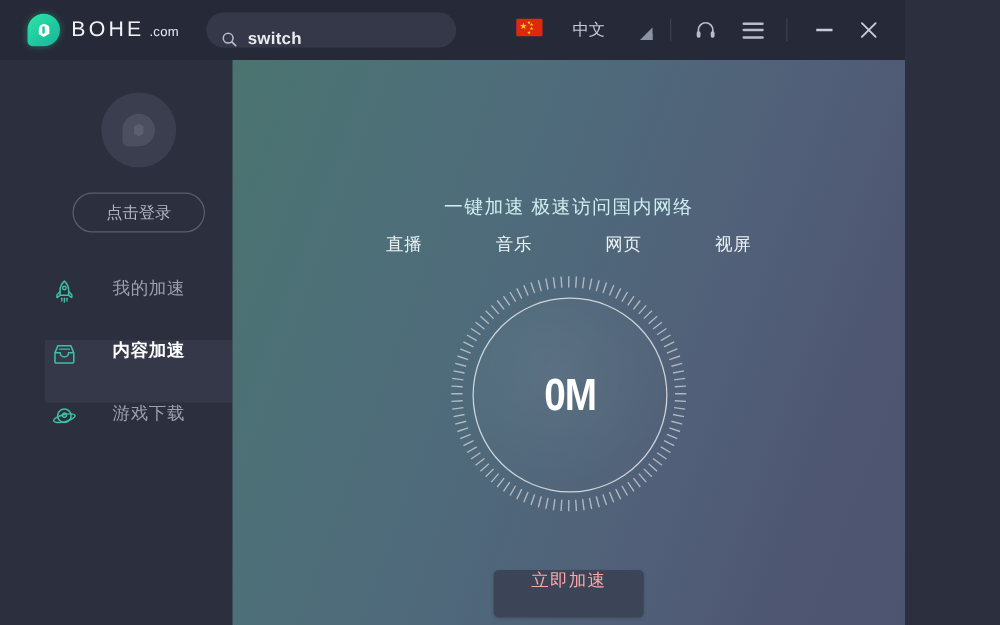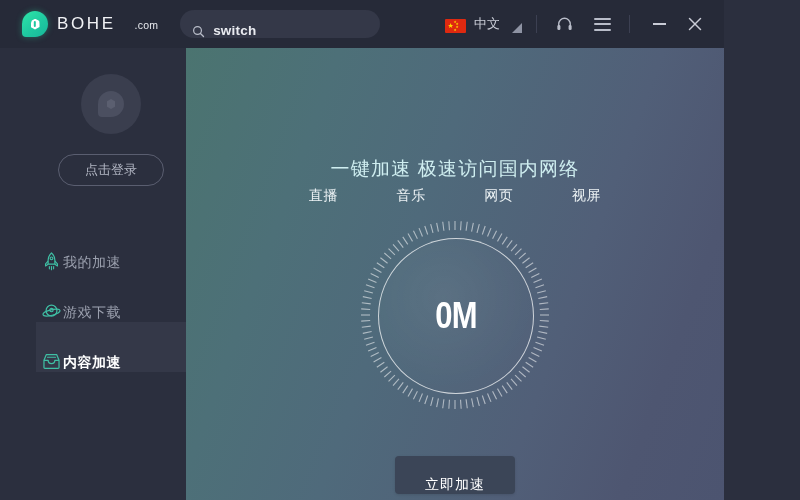--- a/index.html
+++ b/index.html
@@ -29,31 +29,31 @@
     width:9px;height:11px;background:#fff;
     border-radius:5px 5px 3px 3px;
     position:relative;
     clip-path:polygon(50% 0,100% 22%,100% 78%,50% 100%,0 78%,0 22%);
   }
   .logo-mark .keyhole:after{
     content:"";position:absolute;left:50%;top:2.5px;transform:translateX(-50%);
     width:2.4px;height:6px;background:#1fc9a0;border-radius:2px;
   }
   .brand-text{font-size:17px;letter-spacing:2.6px;color:#f2f3f6;font-weight:500;}
-  .brand-dot{font-size:10.5px;letter-spacing:.2px;color:#e7e9ee;font-weight:400;margin-left:19px;}
+  .brand-dot{font-size:10.5px;letter-spacing:.2px;color:#e7e9ee;font-weight:400;margin-left:4px;}
 
   .search{
     margin-left:22px;width:200px;height:28px;border-radius:14px;background:#343848;
     display:flex;align-items:flex-end;gap:8px;padding:0 12px;box-sizing:border-box;
   }
   .search svg{flex:0 0 13px;}
   .search-value{font-size:13.5px;color:#e9ebf0;font-weight:bold;letter-spacing:.2px;}
 
   .tb-right{margin-left:auto;display:flex;align-items:center;height:100%;padding-right:14px;}
-  .lang{display:flex;align-items:flex-end;gap:8px;cursor:default;}
+  .lang{display:flex;align-items:flex-start;gap:24px;cursor:default;}
   .flag{
     width:21px;height:14px;background:#de2910;position:relative;flex:0 0 21px;border-radius:1px;
   }
   .flag .star-big{position:absolute;left:2.5px;top:2.5px;color:#ffde00;font-size:7px;line-height:7px;}
   .flag .star-s{position:absolute;color:#ffde00;font-size:3.6px;line-height:3.6px;}
   .lang-label{font-size:13px;color:#c9ccd6;}
   .caret{
     width:0;height:0;border-left:5px solid transparent;border-top:5px solid transparent;
     border-right:5px solid #8e93a3;border-bottom:5px solid #8e93a3;margin-left:4px;margin-top:7px;
   }
@@ -84,37 +84,37 @@
     display:block;width:8px;height:10px;background:#5b5f70;
     clip-path:polygon(50% 0,100% 22%,100% 78%,50% 100%,0 78%,0 22%);
   }
   .login-btn{
     margin-top:20px;width:104px;height:30px;border:1px solid #5a5e70;border-radius:16px;
     display:flex;align-items:center;justify-content:center;
     font-size:13px;color:#b3b7c4;cursor:default;
   }
   .nav{margin-top:36px;width:100%;}
   .nav-item{
-    height:50px;display:flex;align-items:flex-end;padding-left:4px;box-sizing:border-box;
-    gap:1px;cursor:default;
+    height:50px;display:flex;align-items:flex-start;padding-left:4px;box-sizing:border-box;
+    gap:28px;cursor:default;
   }
   .nav-item.active{background:#343848;}
   .nav-label{font-size:14px;color:#9ba0ae;letter-spacing:.5px;}
   .nav-item.active .nav-label{color:#ffffff;font-weight:bold;}
   .nav-ico{width:22px;height:22px;flex:0 0 22px;display:flex;align-items:center;justify-content:center;}
 
   
   .main{
     flex:1;position:relative;min-width:0;
     background:linear-gradient(110deg,#4b7470 0%,#4d7078 22%,#4f6a7b 42%,#515f78 68%,#4e5671 85%,#4c5470 100%);
     overflow:hidden;
   }
   .headline{
     position:absolute;top:108px;left:0;right:0;text-align:center;
-    font-size:19px;color:#cfeef0;letter-spacing:1.2px;
+    font-size:15px;color:#cfeef0;letter-spacing:1.2px;
   }
   .tags{
     position:absolute;top:139px;left:0;right:0;text-align:center;
     font-size:14px;color:#edf3f5;letter-spacing:.6px;
   }
   .tags span{margin:0 27px;cursor:default;}
 
   .dial-wrap{
     position:absolute;left:50%;top:172px;transform:translateX(-50%);
     width:190px;height:190px;text-decoration:underline;
@@ -128,22 +128,22 @@
   }
   .dial-value{
     font-family:"Liberation Sans Narrow","Liberation Sans",sans-serif;
     font-size:36px;font-weight:bold;color:#ffffff;letter-spacing:-1px;
     transform:scaleX(.86);
   }
 
   .cta{
     position:absolute;left:50%;top:408px;transform:translateX(-50%);
     width:120px;height:38px;border-radius:4px;background:#3b4557;
-    display:flex;align-items:flex-end;justify-content:center;
-    font-size:14px;color:#ffffff;letter-spacing:1px;cursor:default;
+    display:flex;align-items:flex-start;justify-content:center;
+    font-size:14px;color:#fca5a5;letter-spacing:1px;cursor:default;
     box-shadow:0 1px 3px rgba(0,0,0,.12);
   }
 </style>
 </head>
 <body>
 
 <div class="app">
 
   <div class="titlebar">
 
@@ -235,40 +235,40 @@
               <path d="M8.1 11.6L5.2 14.6v2.6l2.9-2" fill="none" stroke="#3fbfa4" stroke-width="1.3" stroke-linejoin="round"></path>
               <path d="M15.9 11.6l2.9 3v2.6l-2.9-2" fill="none" stroke="#3fbfa4" stroke-width="1.3" stroke-linejoin="round"></path>
               <line x1="9.6" y1="17.8" x2="9.6" y2="20.4" stroke="#3fbfa4" stroke-width="1.3" stroke-linecap="round"></line>
               <line x1="12" y1="17.8" x2="12" y2="21.4" stroke="#3fbfa4" stroke-width="1.3" stroke-linecap="round"></line>
               <line x1="14.4" y1="17.8" x2="14.4" y2="20.4" stroke="#3fbfa4" stroke-width="1.3" stroke-linecap="round"></line>
             </svg>
           </span>
           <span class="nav-label">我的加速</span>
         </div>
 
+        <div class="nav-item active">
+          <span class="nav-ico">
+            <svg width="21" height="21" viewBox="0 0 24 24">
+              <path d="M3.4 10.6L6 4.2h12l2.6 6.4v8.2a1 1 0 0 1-1 1H4.4a1 1 0 0 1-1-1z" fill="none" stroke="#3fbfa4" stroke-width="1.4" stroke-linejoin="round"></path>
+              <path d="M3.4 10.6h4.8a3.8 3.8 0 0 0 7.6 0h4.8" fill="none" stroke="#3fbfa4" stroke-width="1.4" stroke-linejoin="round"></path>
+              <line x1="7.4" y1="7.2" x2="16.6" y2="7.2" stroke="#3fbfa4" stroke-width="1.2" stroke-linecap="round"></line>
+            </svg>
+          </span>
+          <span class="nav-label">内容加速</span>
+        </div>
+
         <div class="nav-item">
           <span class="nav-ico">
             <svg width="21" height="21" viewBox="0 0 24 24">
               <circle cx="12" cy="11" r="6.2" fill="none" stroke="#3fbfa4" stroke-width="1.4"></circle>
               <circle cx="12" cy="10.4" r="1.9" fill="none" stroke="#3fbfa4" stroke-width="1.3"></circle>
               <ellipse cx="12" cy="13.2" rx="10" ry="3.2" fill="none" stroke="#3fbfa4" stroke-width="1.3" transform="rotate(-14 12 13.2)"></ellipse>
             </svg>
           </span>
           <span class="nav-label">游戏下载</span>
-        </div>
-
-        <div class="nav-item active">
-          <span class="nav-ico">
-            <svg width="21" height="21" viewBox="0 0 24 24">
-              <path d="M3.4 10.6L6 4.2h12l2.6 6.4v8.2a1 1 0 0 1-1 1H4.4a1 1 0 0 1-1-1z" fill="none" stroke="#3fbfa4" stroke-width="1.4" stroke-linejoin="round"></path>
-              <path d="M3.4 10.6h4.8a3.8 3.8 0 0 0 7.6 0h4.8" fill="none" stroke="#3fbfa4" stroke-width="1.4" stroke-linejoin="round"></path>
-              <line x1="7.4" y1="7.2" x2="16.6" y2="7.2" stroke="#3fbfa4" stroke-width="1.2" stroke-linecap="round"></line>
-            </svg>
-          </span>
-          <span class="nav-label">内容加速</span>
         </div>
 
       </div>
     </div>
 
     <div class="main">
 
       <div class="headline">一键加速 极速访问国内网络</div>
 
       <div class="tags">

